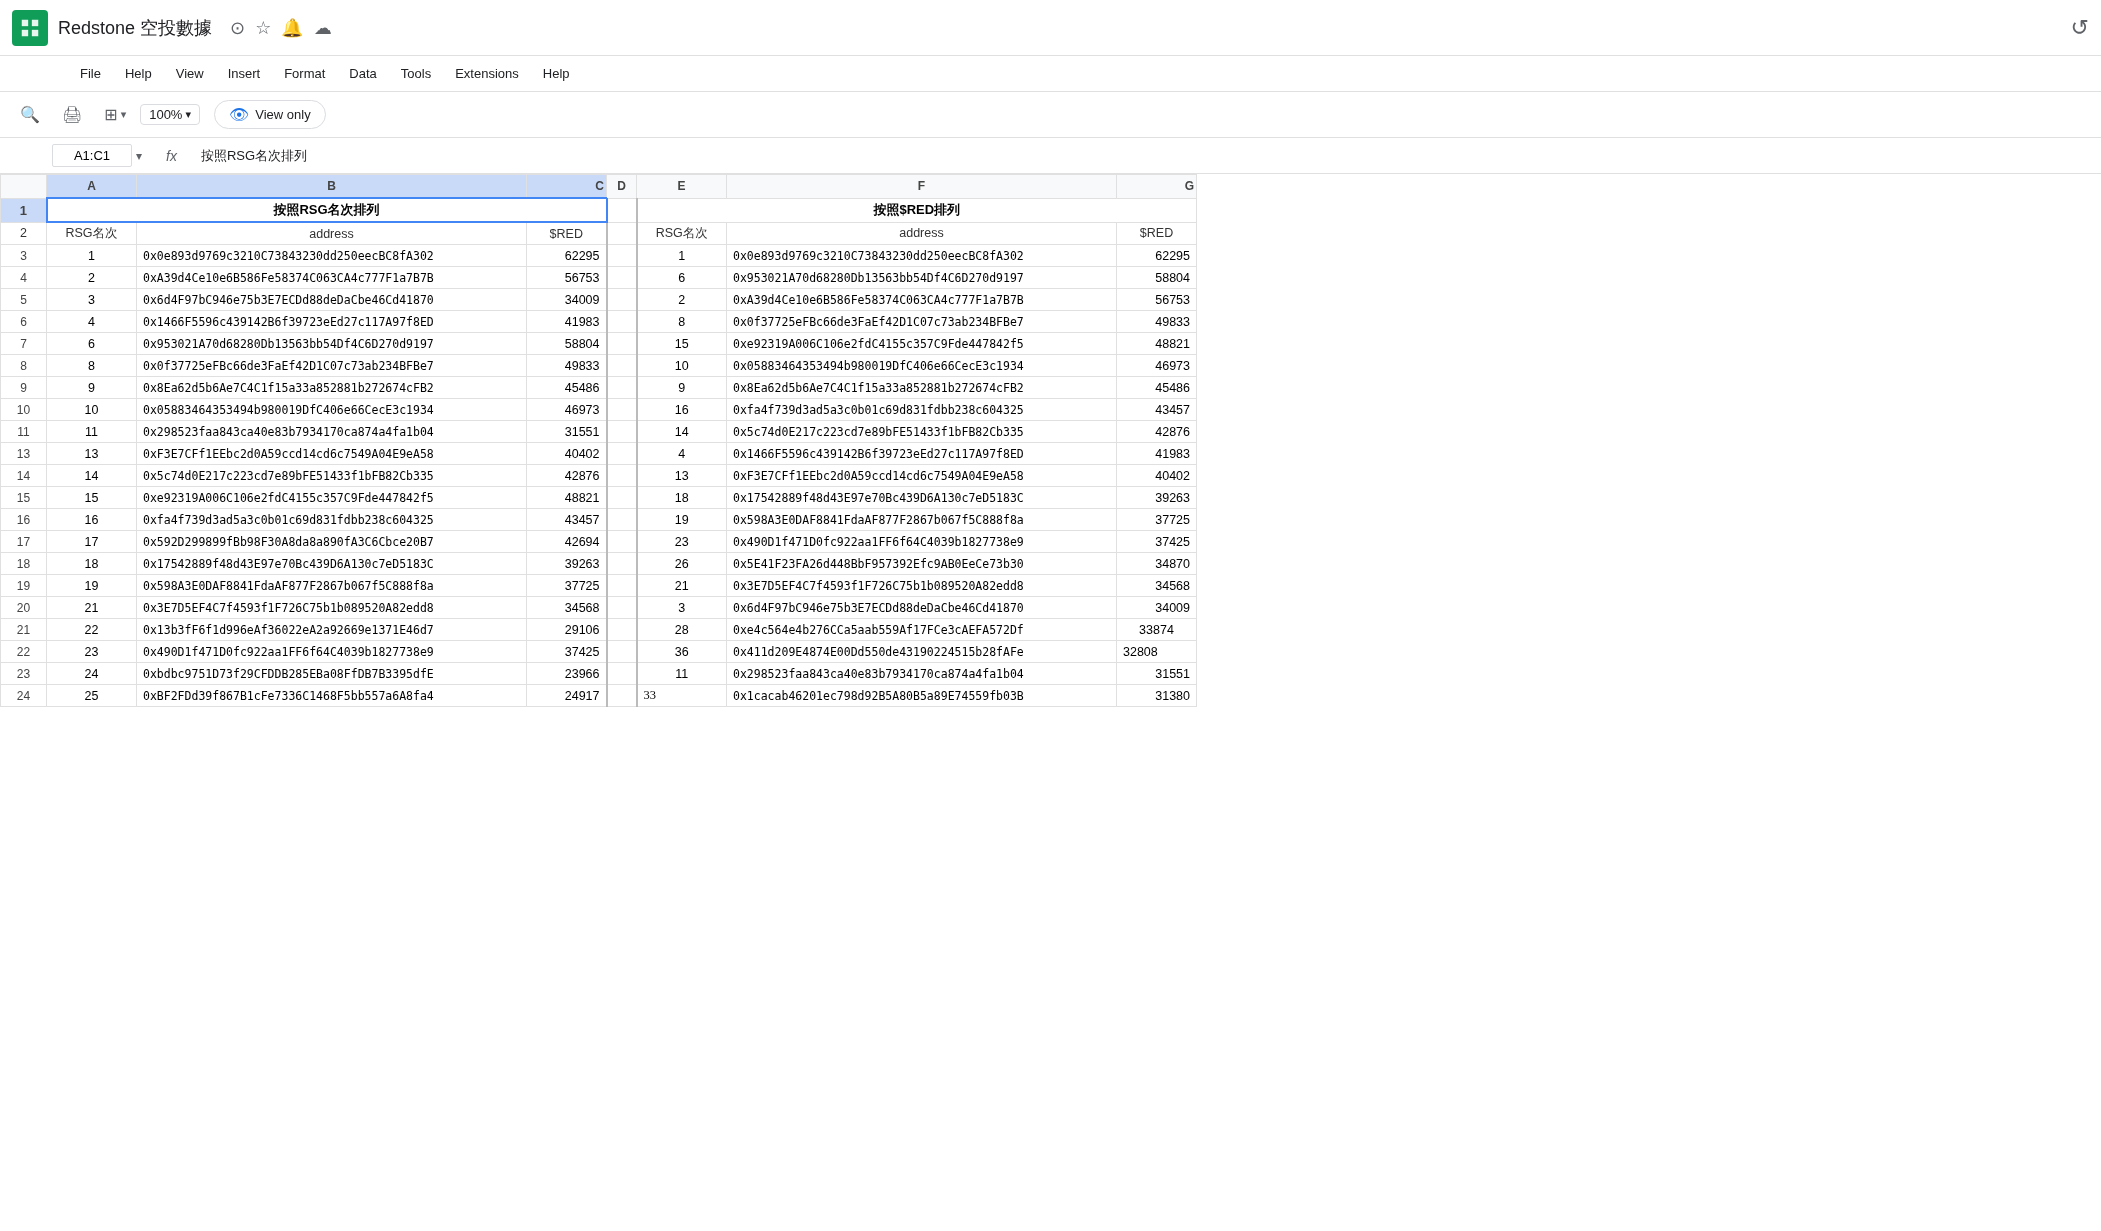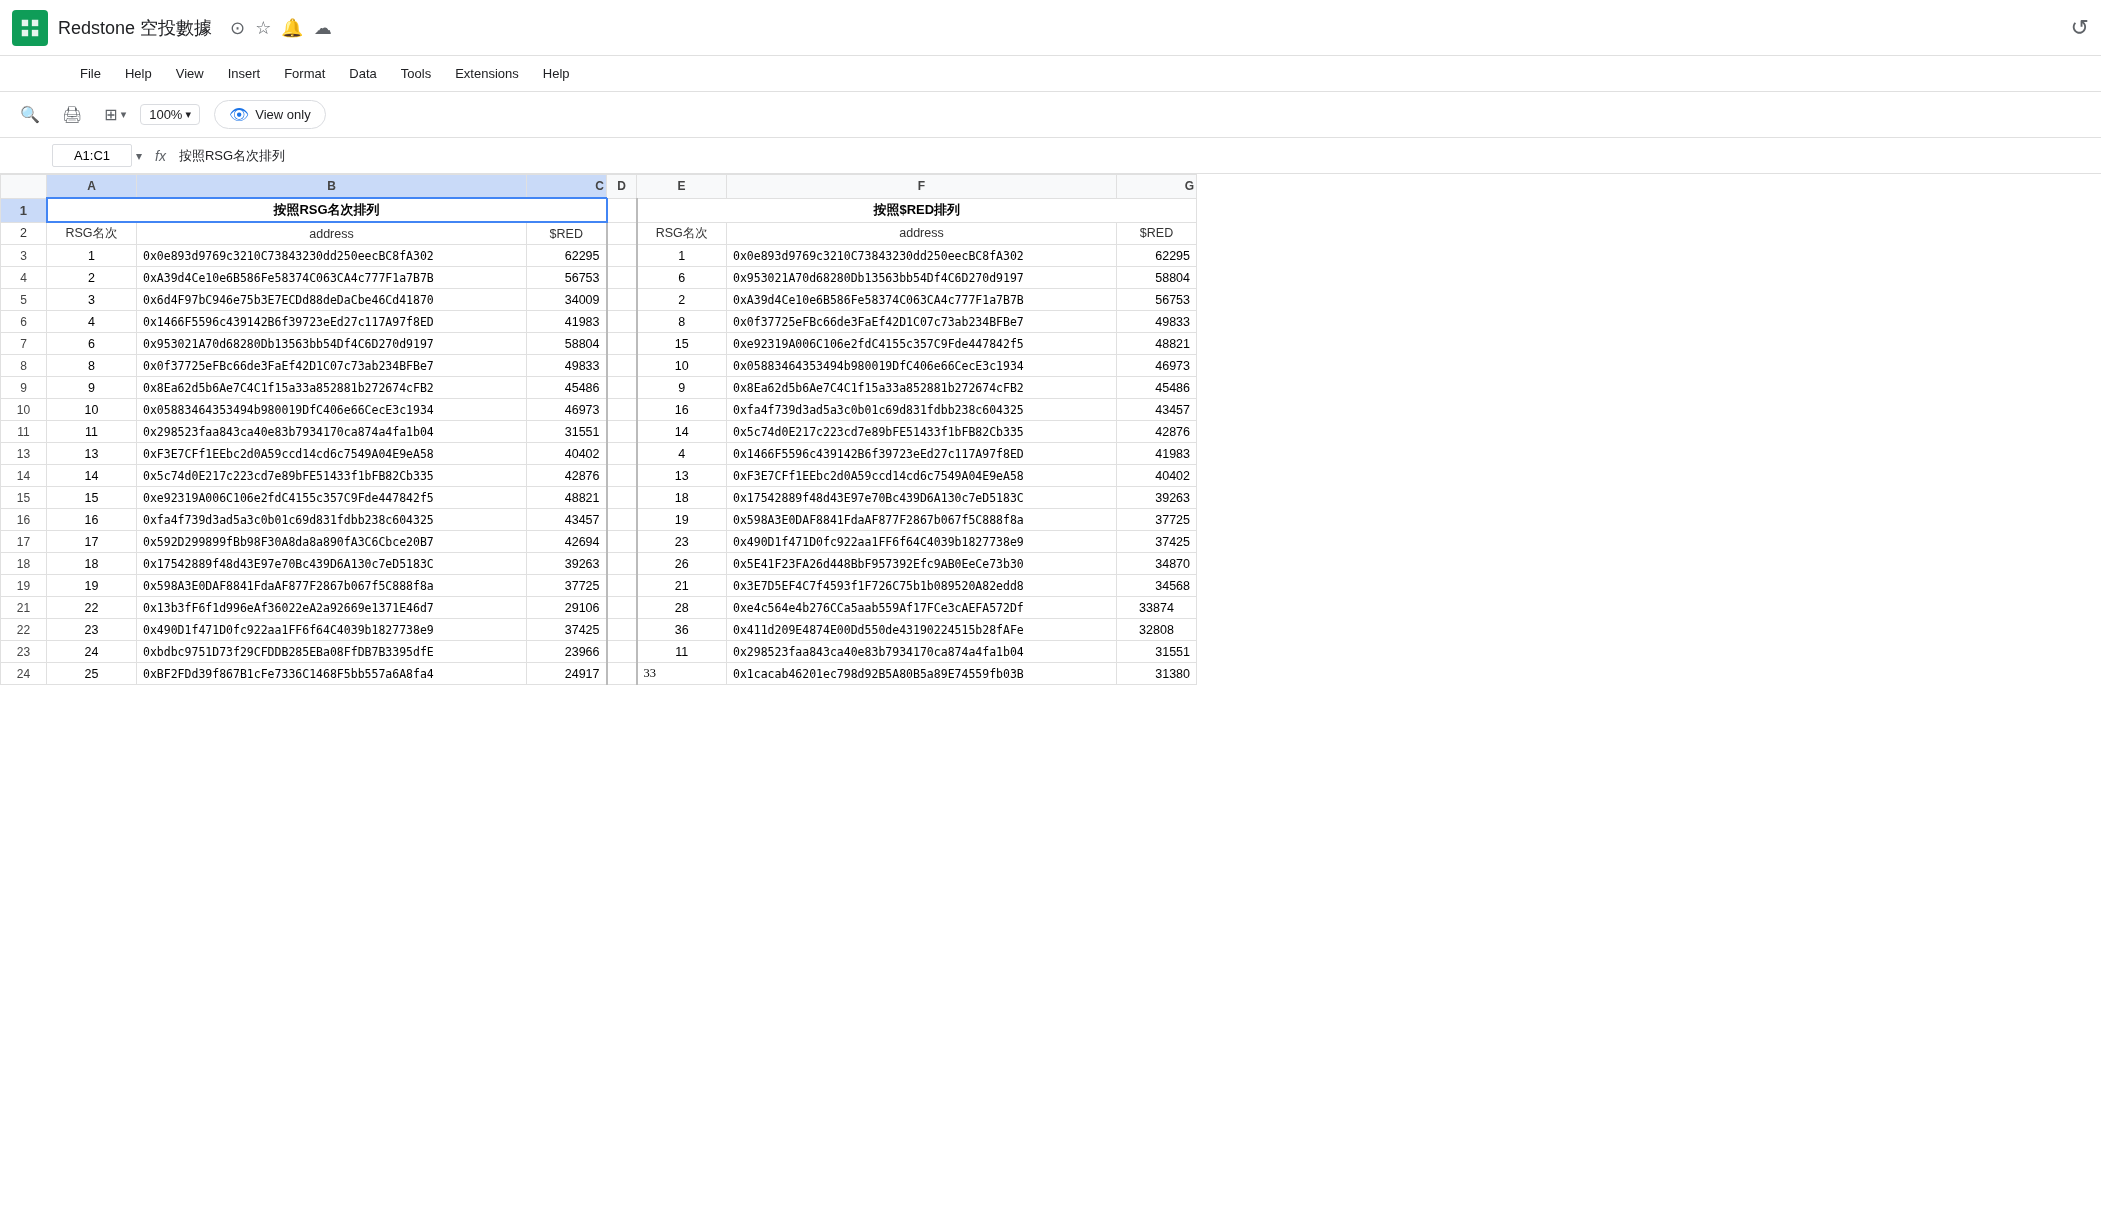--- a/index.html
+++ b/index.html
@@ -246,21 +246,21 @@
     <span class="eye-icon">👁</span>
     <span>View only</span>
   </div>
 </div>
 
 <div id="formula-bar">
   <div style="display:flex; align-items:center; gap:4px;">
     <input id="cell-ref" style="width: 80px; border: 1px solid rgb(218, 220, 224); border-radius: 2px; padding: 3px 6px; font-size: 13px; text-align: center;" value="A1:C1">
     <span style="color:#5f6368; font-size:12px;">▾</span>
   </div>
-  <span style="color:#5f6368; font-size:14px; margin: 0 5px; font-style:italic;">fx</span>
+  <span style="color:#5f6368; font-size:14px; margin: 0 16px; font-style:italic;">fx</span>
   <span id="formula-content">按照RSG名次排列</span>
 </div>
 
 <div id="sheet-container">
   <table>
     <thead>
       <tr>
         <th class="row-header corner col-header"></th>
         <th class="col-header col-a col-header-selected">A</th>
         <th class="col-header col-b col-header-selected">B</th>
@@ -444,38 +444,48 @@
       <td class="row-header">19</td>
       <td class="col-a" style="text-align:center;">19</td>
       <td class="col-b address-cell">0x598A3E0DAF8841FdaAF877F2867b067f5C888f8a</td>
       <td class="col-c" style="text-align:right;">37725</td>
       <td class="col-d col-d-cell"></td>
       <td class="col-e" style="text-align:center;">21</td>
       <td class="col-f address-cell">0x3E7D5EF4C7f4593f1F726C75b1b089520A82edd8</td>
       <td class="col-g" style="text-align:right;">34568</td>
     </tr>
         <tr class="data-row">
+      <td class="row-header">20</td>
+      <td class="col-a" style="text-align:center;">21</td>
+      <td class="col-b address-cell">0x3E7D5EF4C7f4593f1F726C75b1b089520A82edd8</td>
+      <td class="col-c" style="text-align:right;">34568</td>
+      <td class="col-d col-d-cell"></td>
+      <td class="col-e" style="text-align:center;">3</td>
+      <td class="col-f address-cell">0x6d4F97bC946e75b3E7ECDd88deDaCbe46Cd41870</td>
+      <td class="col-g" style="text-align:right;">34009</td>
+    </tr>
+        <tr class="data-row">
       <td class="row-header">21</td>
       <td class="col-a" style="text-align:center;">22</td>
       <td class="col-b address-cell">0x13b3fF6f1d996eAf36022eA2a92669e1371E46d7</td>
       <td class="col-c" style="text-align:right;">29106</td>
       <td class="col-d col-d-cell"></td>
       <td class="col-e" style="text-align:center;">28</td>
       <td class="col-f address-cell">0xe4c564e4b276CCa5aab559Af17FCe3cAEFA572Df</td>
       <td class="col-g" style="text-align:center;">33874</td>
     </tr>
         <tr class="data-row">
       <td class="row-header">22</td>
       <td class="col-a" style="text-align:center;">23</td>
       <td class="col-b address-cell">0x490D1f471D0fc922aa1FF6f64C4039b1827738e9</td>
       <td class="col-c" style="text-align:right;">37425</td>
       <td class="col-d col-d-cell"></td>
       <td class="col-e" style="text-align:center;">36</td>
       <td class="col-f address-cell">0x411d209E4874E00Dd550de43190224515b28fAFe</td>
-      <td class="col-g" style="text-align:center;">32808</td>
+      <td class="col-g" style="text-align:left;">32808</td>
     </tr>
         <tr class="data-row">
       <td class="row-header">23</td>
       <td class="col-a" style="text-align:center;">24</td>
       <td class="col-b address-cell">0xbdbc9751D73f29CFDDB285EBa08FfDB7B3395dfE</td>
       <td class="col-c" style="text-align:right;">23966</td>
       <td class="col-d col-d-cell"></td>
       <td class="col-e" style="text-align:center;">11</td>
       <td class="col-f address-cell">0x298523faa843ca40e83b7934170ca874a4fa1b04</td>
       <td class="col-g" style="text-align:right;">31551</td>

